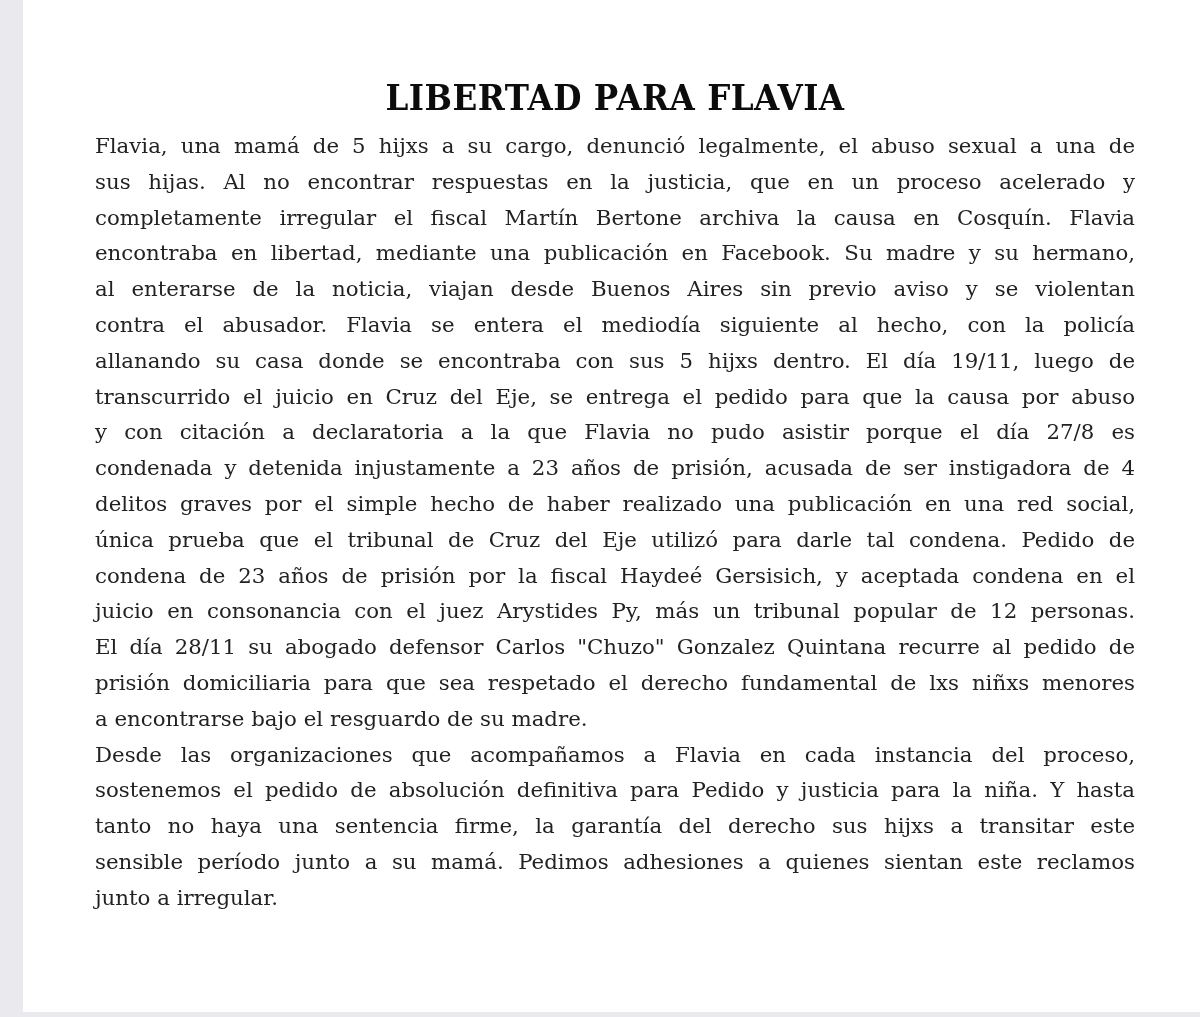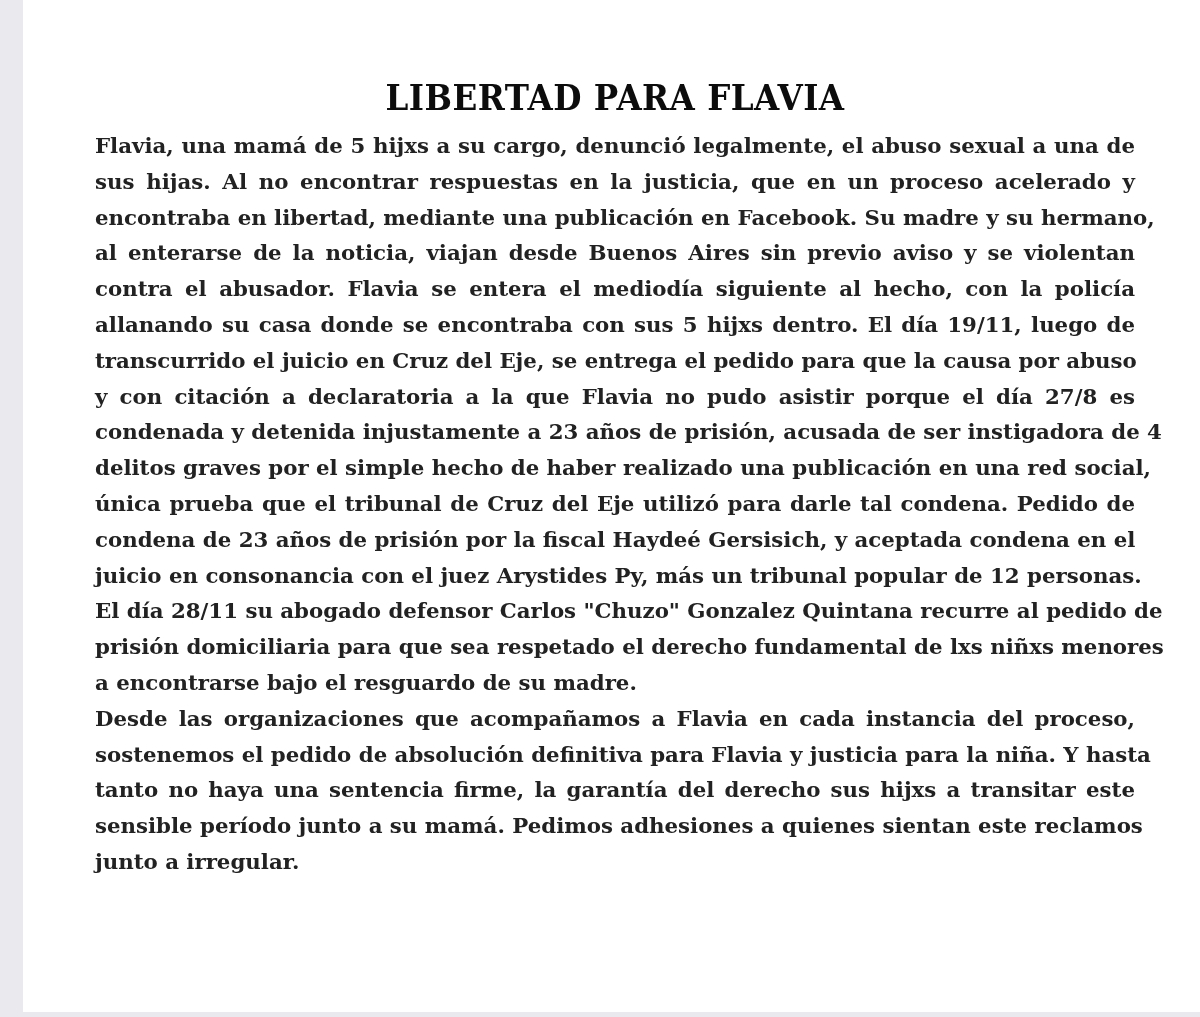--- a/index.html
+++ b/index.html
@@ -40,21 +40,20 @@
       width: 1040px;
       font-family: "DejaVu Serif", serif;
       font-size: 21.3px;
       line-height: 35.8px;
       color: #222222;
       text-align: justify;
     }
     .para {
       margin: 0;
       padding: 0;
-      font-weight: bold;
     }
     .line {
       display: block;
       white-space: nowrap;
       text-align: justify;
       text-align-last: justify;
       height: 35.8px;
     }
     .line.last {
       text-align-last: left;
@@ -63,36 +62,37 @@
 </head>
 <body>
 
 <div class="page">
   <h1 class="title">LIBERTAD PARA FLAVIA</h1>
 
   <div class="body-text">
     <div class="para">
       <span class="line">Flavia, una mamá de 5 hijxs a su cargo, denunció legalmente, el abuso sexual a una de</span>
       <span class="line">sus hijas. Al no encontrar respuestas en la justicia, que en un proceso acelerado y</span>
+      <span class="line">completamente irregular el fiscal Martín Bertone archiva la causa en Cosquín. Flavia</span>
       <span class="line">encontraba en libertad, mediante una publicación en Facebook. Su madre y su hermano,</span>
       <span class="line">al enterarse de la noticia, viajan desde Buenos Aires sin previo aviso y se violentan</span>
       <span class="line">contra el abusador. Flavia se entera el mediodía siguiente al hecho, con la policía</span>
       <span class="line">allanando su casa donde se encontraba con sus 5 hijxs dentro. El día 19/11, luego de</span>
       <span class="line">transcurrido el juicio en Cruz del Eje, se entrega el pedido para que la causa por abuso</span>
       <span class="line">y con citación a declaratoria a la que Flavia no pudo asistir porque el día 27/8 es</span>
       <span class="line">condenada y detenida injustamente a 23 años de prisión, acusada de ser instigadora de 4</span>
       <span class="line">delitos graves por el simple hecho de haber realizado una publicación en una red social,</span>
       <span class="line">única prueba que el tribunal de Cruz del Eje utilizó para darle tal condena. Pedido de</span>
       <span class="line">condena de 23 años de prisión por la fiscal Haydeé Gersisich, y aceptada condena en el</span>
       <span class="line">juicio en consonancia con el juez Arystides Py, más un tribunal popular de 12 personas.</span>
       <span class="line">El día 28/11 su abogado defensor Carlos "Chuzo" Gonzalez Quintana recurre al pedido de</span>
       <span class="line">prisión domiciliaria para que sea respetado el derecho fundamental de lxs niñxs menores</span>
       <span class="line last">a encontrarse bajo el resguardo de su madre.</span>
     </div>
     <div class="para">
       <span class="line">Desde las organizaciones que acompañamos a Flavia en cada instancia del proceso,</span>
-      <span class="line">sostenemos el pedido de absolución definitiva para Flavia y justicia para la niña. Y hasta</span>
+      <span class="line">sostenemos el pedido de absolución definitiva para Pedido y justicia para la niña. Y hasta</span>
       <span class="line">tanto no haya una sentencia firme, la garantía del derecho sus hijxs a transitar este</span>
       <span class="line">sensible período junto a su mamá. Pedimos adhesiones a quienes sientan este reclamos</span>
       <span class="line last">junto a irregular.</span>
     </div>
   </div>
 </div>
 
 </body></html>

